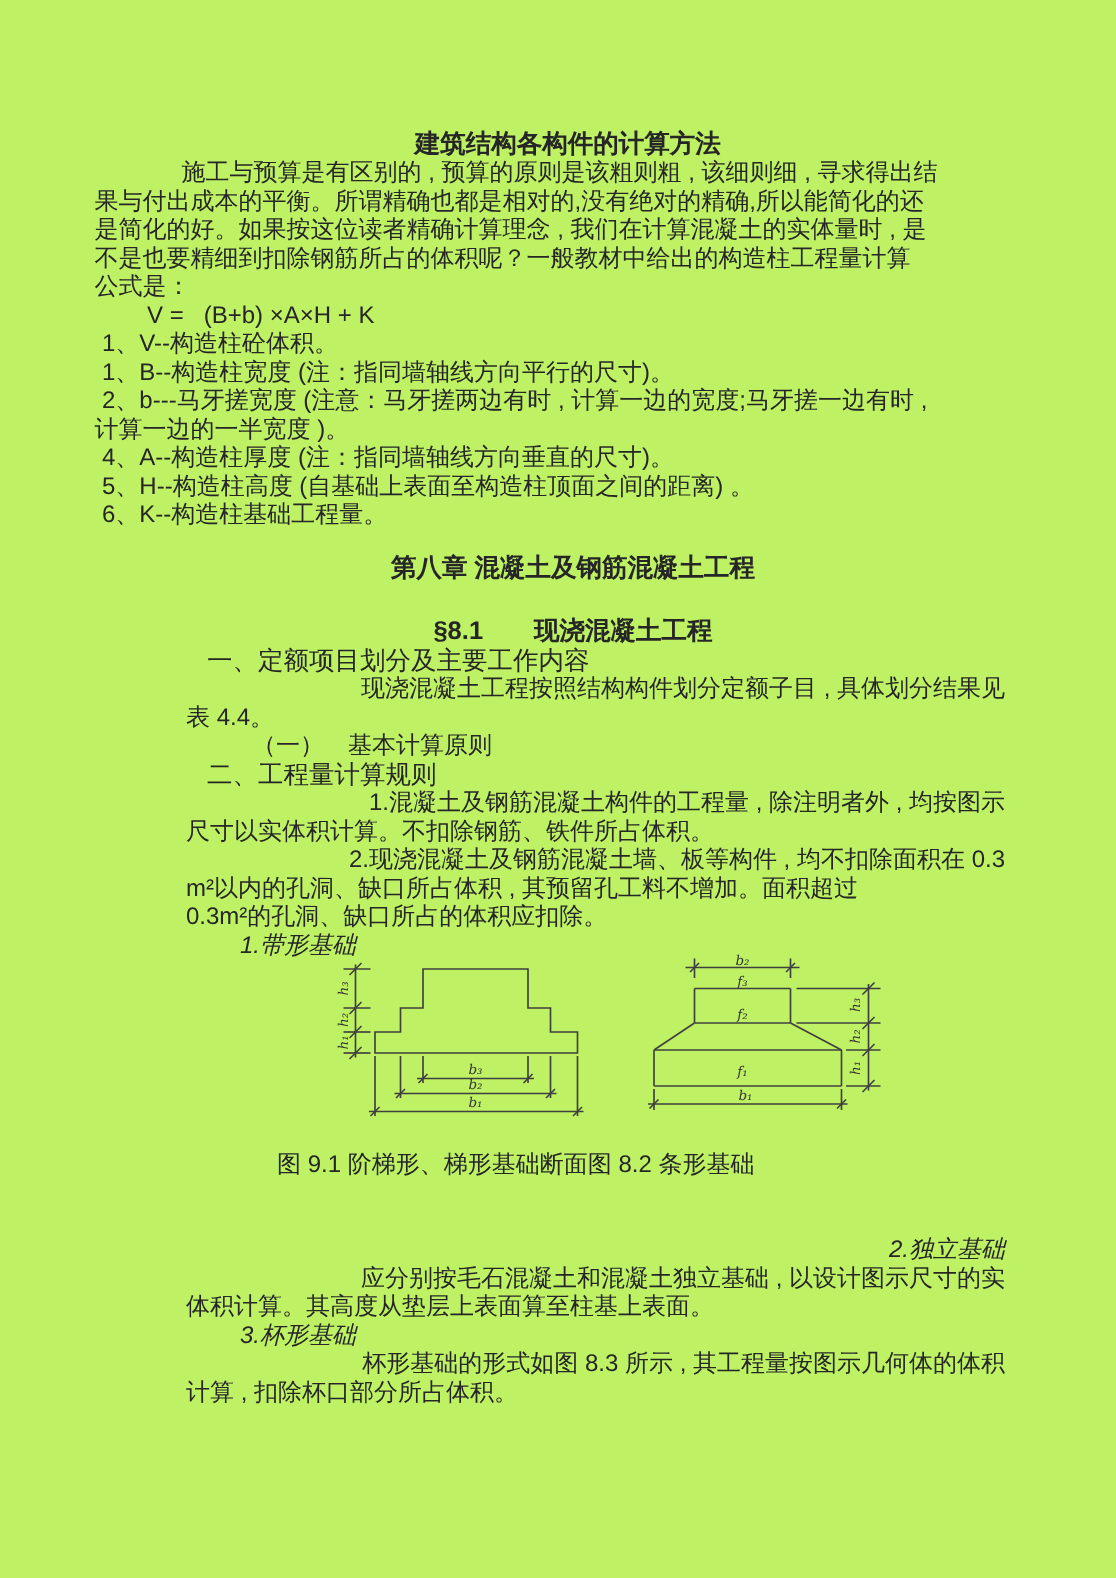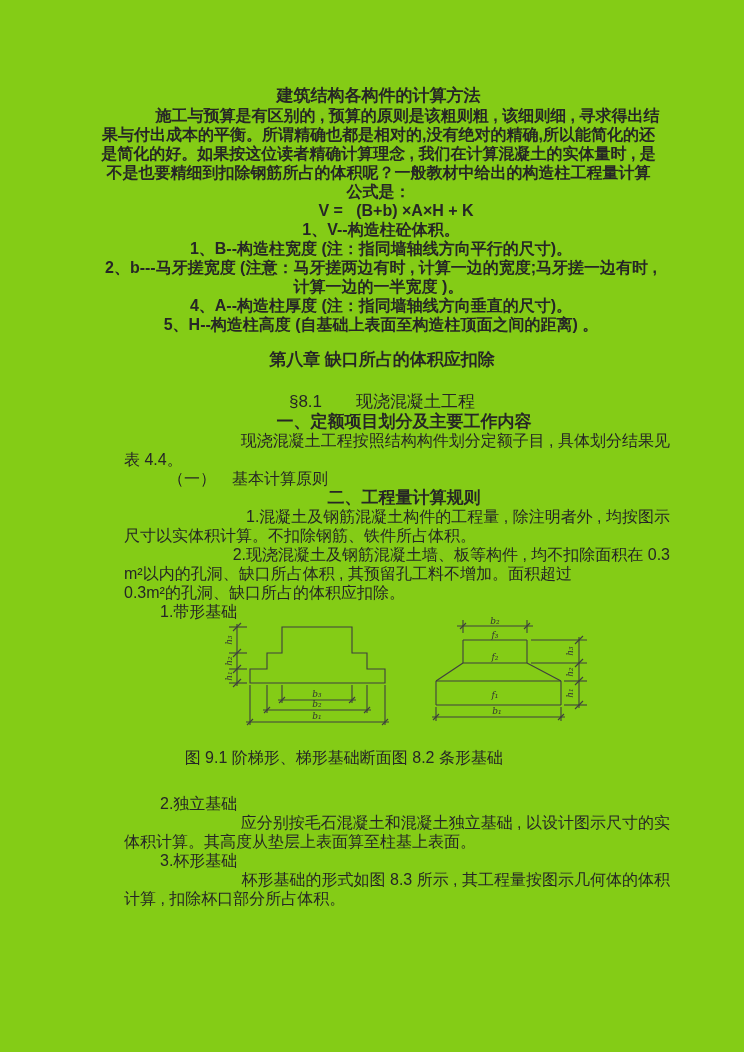--- a/index.html
+++ b/index.html
@@ -1,43 +1,43 @@
 <!DOCTYPE html>
 <html><head>
 <meta charset="utf-8">
 <style>
   html,body{margin:0;padding:0;background:#888;}
   .page{
     position:relative;
     width:744px;height:1052px;
-    background:#84cc16;
+    background:#bef264;
     color:#262626;
     font-family:"Liberation Sans","DejaVu Sans",sans-serif;
     overflow:hidden;
   }
   .top{padding:86px 50px 0 63px;}
   .low{margin-left:124px;width:546px;}
   .ln{font-size:16px;line-height:19px;white-space:pre;}
-  .b{font-weight:700;text-align:center;}
+  .b{font-weight:400;}
   .title{font-size:17px;line-height:20px;text-align:center;font-weight:700;}
   .ind58{text-indent:58px;}
   .ind44{text-indent:44px;}
-  .ind36{text-indent:36px;}
+  .ind36{text-indent:36px;font-style:italic;}
   .ind35{text-indent:35px;}
   .ind33{text-indent:33px;text-align:right;}
   .ind14{text-indent:14px;}
   .ind5{text-indent:5px;}
   .chapter{margin-top:16px;font-size:17px;line-height:20px;text-align:center;font-weight:700;padding-right:30px;}
-  .section{margin-top:22px;font-size:17px;line-height:20px;text-align:center;font-weight:400;padding-right:30px;}
+  .section{margin-top:22px;font-size:17px;line-height:20px;text-align:center;font-weight:700;padding-right:30px;}
   .hsub{font-size:17px;}
   .figs{margin-top:-4px;margin-left:100px;height:112px;display:flex;gap:14px;}
   .figs svg{display:block;}
   .caption-row{font-size:16px;line-height:19px;margin-left:34px;white-space:pre;}
   .cap2{}
-  .mt18{margin-top:8px;}
+  .mt18{margin-top:19px;text-align:right;}
   .dimtxt{font-family:"DejaVu Serif","Liberation Serif",serif;font-style:italic;font-size:9px;fill:#333;}
 </style>
 </head>
 <body>
 
 <div class="page">
 
   <div class="top">
     <div class="title">建筑结构各构件的计算方法</div>
     <div class="ln b ind58">施工与预算是有区别的 , 预算的原则是该粗则粗 , 该细则细 , 寻求得出结</div>
@@ -45,24 +45,25 @@
     <div class="ln b">是简化的好。如果按这位读者精确计算理念 , 我们在计算混凝土的实体量时 , 是</div>
     <div class="ln b">不是也要精细到扣除钢筋所占的体积呢？一般教材中给出的构造柱工程量计算</div>
     <div class="ln b">公式是：</div>
     <div class="ln b ind35">V =   (B+b) ×A×H + K</div>
     <div class="ln b ind5">1、V--构造柱砼体积。</div>
     <div class="ln b ind5">1、B--构造柱宽度 (注：指同墙轴线方向平行的尺寸)。</div>
     <div class="ln b ind5">2、b---马牙搓宽度 (注意：马牙搓两边有时 , 计算一边的宽度;马牙搓一边有时 ,</div>
     <div class="ln b">计算一边的一半宽度 )。</div>
     <div class="ln b ind5">4、A--构造柱厚度 (注：指同墙轴线方向垂直的尺寸)。</div>
     <div class="ln b ind5">5、H--构造柱高度 (自基础上表面至构造柱顶面之间的距离) 。</div>
+    <div class="ln b ind5">6、K--构造柱基础工程量。</div>
   </div>
 
   <div class="low">
-    <div class="chapter">第八章 缺口所占的体积应扣除</div>
+    <div class="chapter">第八章 混凝土及钢筋混凝土工程</div>
     <div class="section">§8.1　　现浇混凝土工程</div>
 
     <div class="ln b hsub ind14">一、定额项目划分及主要工作内容</div>
     <div class="ln ind33">现浇混凝土工程按照结构构件划分定额子目 , 具体划分结果见</div>
     <div class="ln">表 4.4。</div>
     <div class="ln ind44">（一）　基本计算原则</div>
     <div class="ln b hsub ind14">二、工程量计算规则</div>
     <div class="ln ind33">1.混凝土及钢筋混凝土构件的工程量 , 除注明者外 , 均按图示</div>
     <div class="ln">尺寸以实体积计算。不扣除钢筋、铁件所占体积。</div>
     <div class="ln ind33">2.现浇混凝土及钢筋混凝土墙、板等构件 , 均不扣除面积在 0.3</div>

